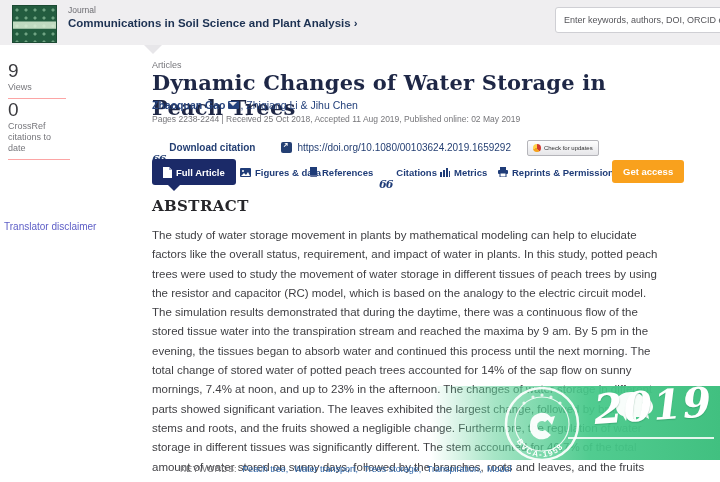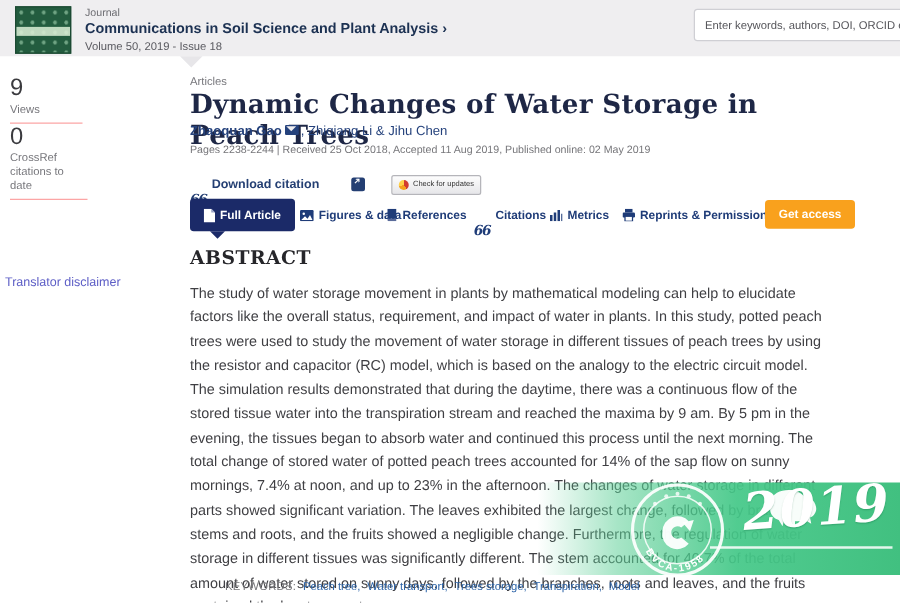--- a/index.html
+++ b/index.html
@@ -87,21 +87,20 @@
   .wm-pig { position:absolute; left:178px; top:1px; }
 </style>
 </head>
 <body>
 
 <div class="abs header"></div>
 <div class="abs cover"></div>
 <div class="abs jr-block">
   <div class="jr-label">Journal</div>
   <div class="jr-name">Communications in Soil Science and Plant Analysis ›</div>
-  <div class="jr-vol">Volume 50, 2019 - Issue 18</div>
 </div>
 <div class="abs hdr-pointer"></div>
 <input class="abs search" placeholder="Enter keywords, authors, DOI, ORCID e" style="">
 
 <div class="abs m-num" style="left:8px; top:60px;">9</div>
 <div class="abs m-lab" style="left:8px; top:82px; width:58px;">Views</div>
 <div class="abs m-num" style="left:8px; top:99px;">0</div>
 <div class="abs m-lab" style="left:8px; top:121px; width:62px;">CrossRef citations to date</div>
 <div class="abs translator" style="left:4px; top:221px;">Translator disclaimer</div>
 
@@ -111,20 +110,21 @@
 <div class="abs authors" style="left:152px; top:99px;">
   <b>Zhaoquan Gao</b><span class="env"></span><span>, Zhiqiang Li &amp; Jihu Chen</span>
 </div>
 
 <div class="abs pages" style="left:152px; top:114px;">Pages 2238-2244 | Received 25 Oct 2018, Accepted 11 Aug 2019, Published online: 02 May 2019</div>
 
 <div class="abs citrow" style="left:152px; top:129px;">
   <span class="q66">66</span>
   <span class="dl">Download citation</span>
   <span class="doi-ic"></span>
+  <span class="doi">https://doi.org/10.1080/00103624.2019.1659292</span>
   <span class="chk">
     <span class="chk-ic"></span>
     <span class="chk-tx">Check for updates</span>
   </span>
 </div>
 
 <div class="abs tab tab-active" style="left:152px; top:159px;">
   <svg width="9" height="11" viewBox="0 0 9 11">
       <path d="M0 0h6l3 3v8H0z" fill="#fff"></path>
       <path d="M6 0l3 3H6z" fill="#9aa3c6"></path>

